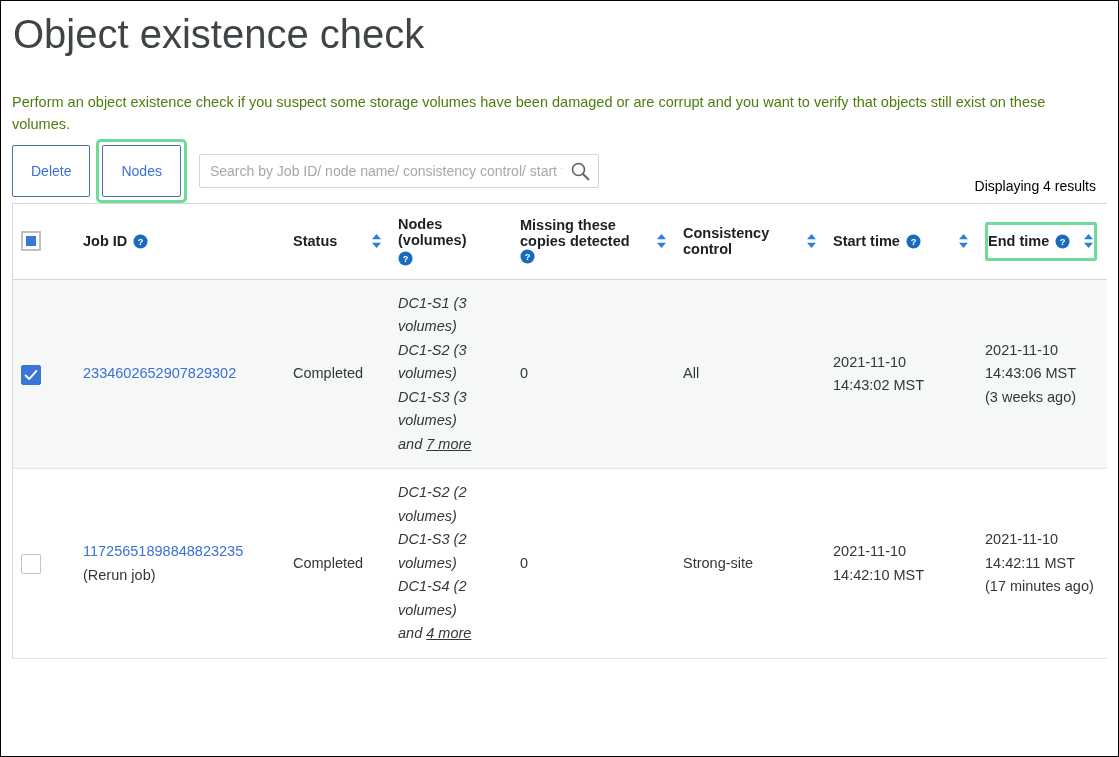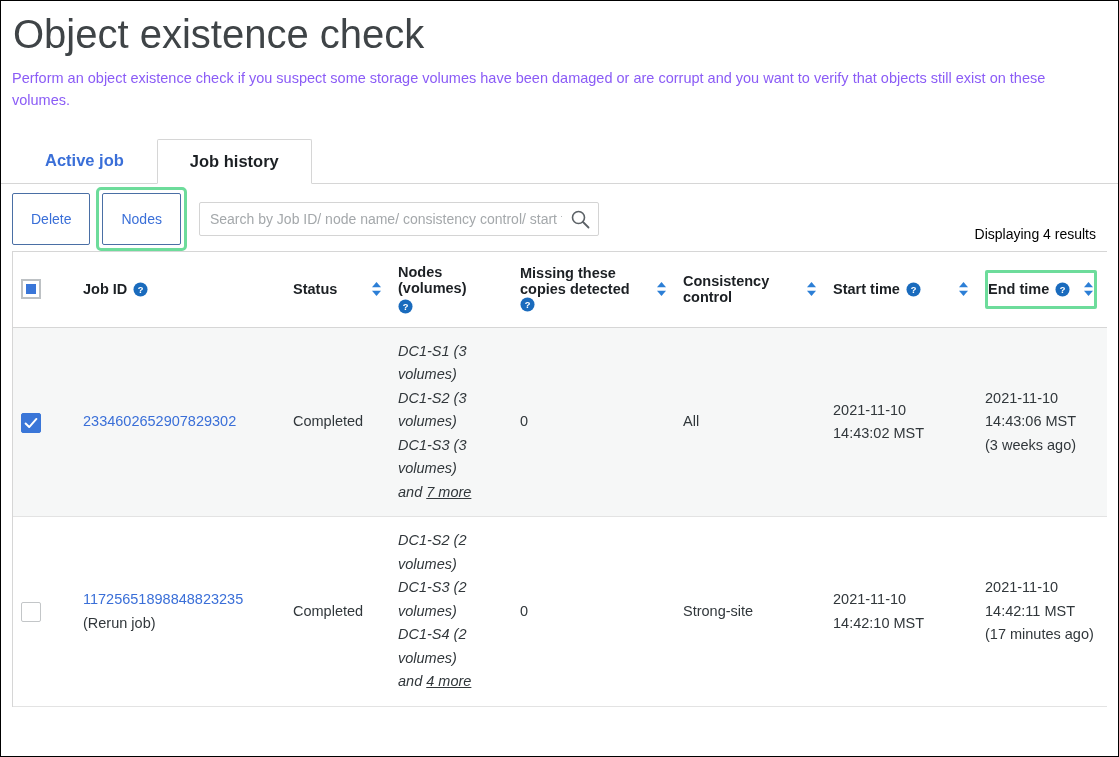--- a/index.html
+++ b/index.html
@@ -30,23 +30,23 @@
     font-size: 40px;
     font-weight: 300;
     color: #3f4447;
     letter-spacing: 0px;
     margin: 8px 0 0 0;
     line-height: 1.25;
     padding-left: 1px;
   }
   .intro {
     font-size: 14.5px;
-    color: #8b5cf6;
+    color: #4d7c0f;
     line-height: 1.55;
-    margin-top: 8px;
+    margin-top: 32px;
     max-width: 1075px;
   }
   .intro2 {
     font-size: 14.5px;
     color: #31373b;
     line-height: 1.55;
     margin-top: 16px;
   }
 
   
@@ -272,24 +272,20 @@
 </head>
 <body>
 
 <div id="page">
 
   <div class="inner">
     <h1 class="page-title">Object existence check</h1>
     <p class="intro">Perform an object existence check if you suspect some storage volumes have been damaged or are corrupt and you want to verify that objects still exist on these volumes.</p>
   </div>
 
-  <div class="tabs">
-    <div class="tab inactive">Active job</div>
-    <div class="tab active">Job history</div>
-  </div>
 
   <div class="toolbar">
     <button class="btn">Delete</button>
     <span class="highlight-box">
       <button class="btn">Nodes</button>
     </span>
     <div class="search-wrap">
       <input class="search-input" type="text" placeholder="Search by Job ID/ node name/ consistency control/ start time" style="">
       <span class="search-icon">
         <svg viewBox="0 0 20 20" width="20" height="20" aria-hidden="true">

